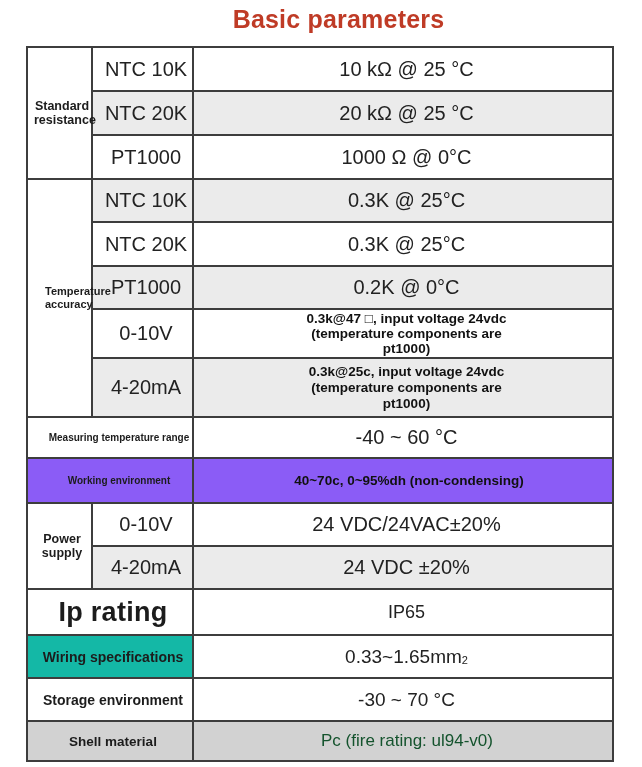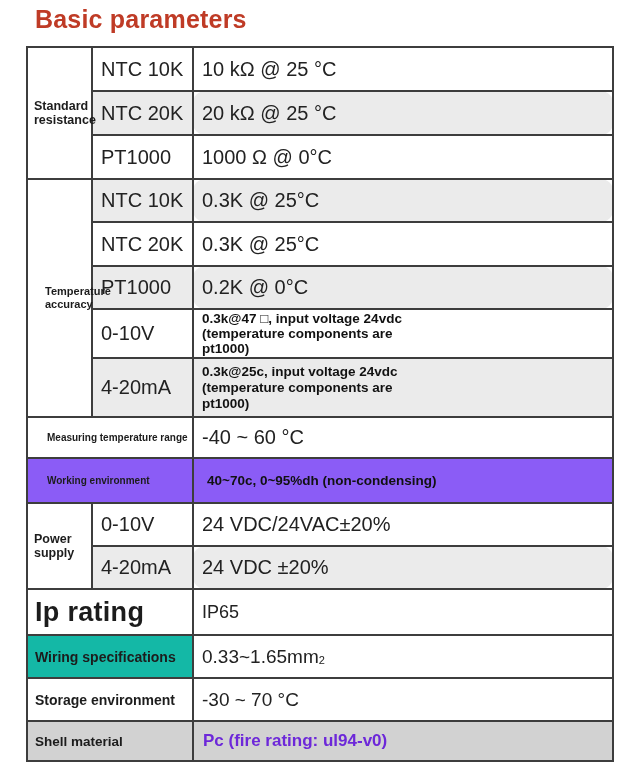--- a/index.html
+++ b/index.html
@@ -3,21 +3,21 @@
 <meta charset="utf-8">
 <style>
   html, body {
     margin: 0;
     padding: 0;
     background: #ffffff;
     width: 642px;
     font-family: "Liberation Sans", "DejaVu Sans", sans-serif;
     color: #1c1c1c;
   }
-  .page { width: 642px; height: 767px; position: relative; overflow: hidden; }
+  .page { width: 642px; height: 767px; position: relative; overflow: hidden; text-align: center; }
 
   .title {
     margin: 0;
     padding: 5px 0 12px 35px;
     font-size: 25px;
     font-weight: bold;
     color: #bf3b26;
     letter-spacing: 0.2px;
   }
 
@@ -64,38 +64,37 @@
   .group-label.sm { font-size: 11px; padding-left: 17px; }
   .key {
     font-size: 20px;
     padding-left: 8px;
     color: #222;
   }
   .value {
     font-size: 20px;
     padding-left: 8px;
     color: #222;
-    border-radius: 12px;
   }
   .value-small-bold {
     font-size: 13.5px;
     font-weight: bold;
     line-height: 15px;
     padding-left: 8px;
     color: #111;
   }
   .multiline { white-space: pre-line; }
 
   .label-md  { font-weight: bold; font-size: 10px;   padding-left: 19px; }
   .label-lg  { font-weight: bold; font-size: 14px;   padding-left: 7px; }
   .label-shell { font-weight: bold; font-size: 13.5px; padding-left: 7px; }
   .label-xl  { font-weight: bold; font-size: 27px;   padding-left: 7px; letter-spacing: 0.3px; }
 
   .value-working { font-size: 13.5px; font-weight: bold; padding-left: 13px; color: #111; }
-  .value-shell   { font-size: 17px;   font-weight: bold; padding-left: 9px;  color: #6d28d9; }
+  .value-shell   { font-size: 17px;   font-weight: normal; padding-left: 9px;  color: #14532d; }
 
   .unit-exp { font-size: 11px; vertical-align: -1px; }
 </style>
 </head>
 <body>
 
 <div class="page">
   <h1 class="title">Basic parameters</h1>
 
   <table class="params">

